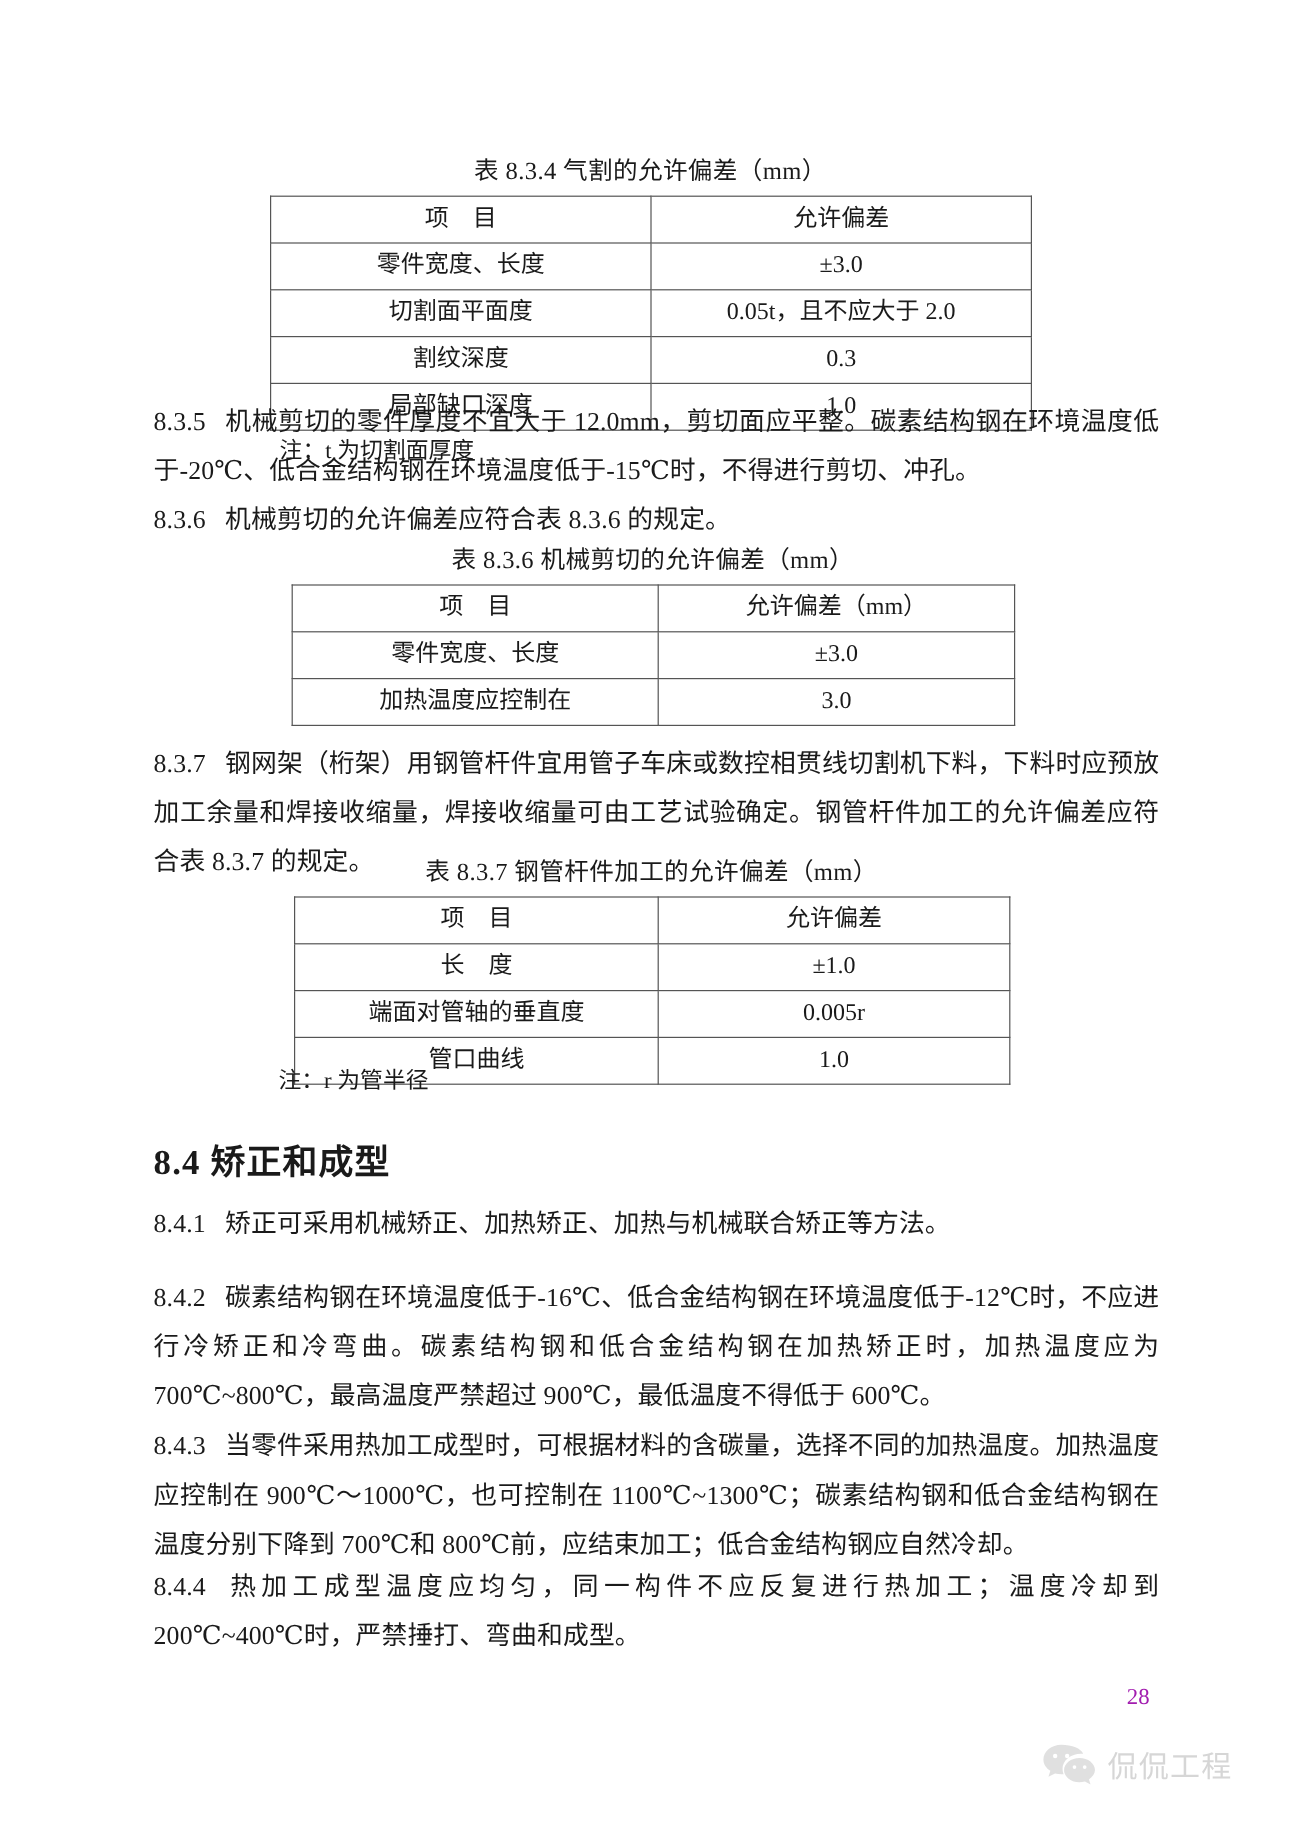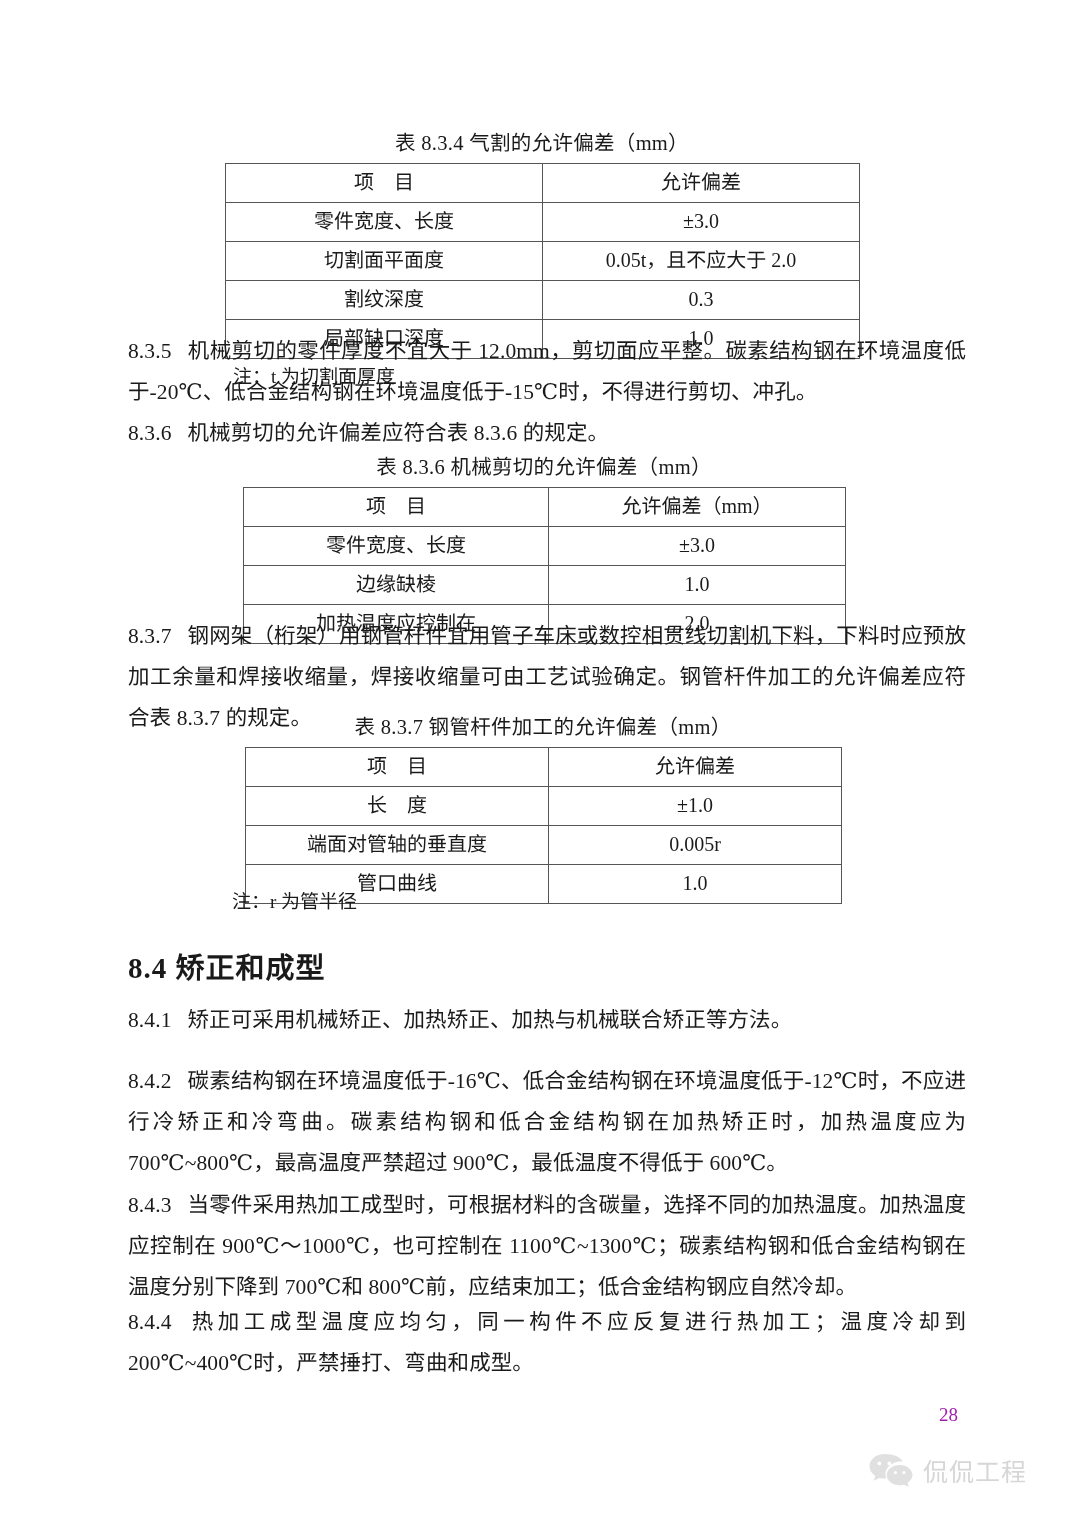--- a/index.html
+++ b/index.html
@@ -167,26 +167,22 @@
       <tbody>
         <tr>
           <td class="col-item">项　目</td>
           <td class="col-val">允许偏差（mm）</td>
         </tr>
         <tr>
           <td class="col-item">零件宽度、长度</td>
           <td class="col-val">±3.0</td>
         </tr>
         <tr>
-          <td class="col-item">边缘缺棱</td>
-          <td class="col-val">1.0</td>
-        </tr>
-        <tr>
           <td class="col-item">加热温度应控制在</td>
-          <td class="col-val">2.0</td>
+          <td class="col-val">3.0</td>
         </tr>
       </tbody>
     </table>
   </div>
 
   <div class="block" style="left:128px; top:616px; width:838px;">
     <p class="para"><span class="num">8.3.7</span><span>钢网架（桁架）用钢管杆件宜用管子车床或数控相贯线切割机下料，下料时应预放加工余量和焊接收缩量，焊接收缩量可由工艺试验确定。钢管杆件加工的允许偏差应符合表 8.3.7 的规定。</span></p>
   </div>
 
   <div class="block" style="left:245px; top:712px; width:596px;">

